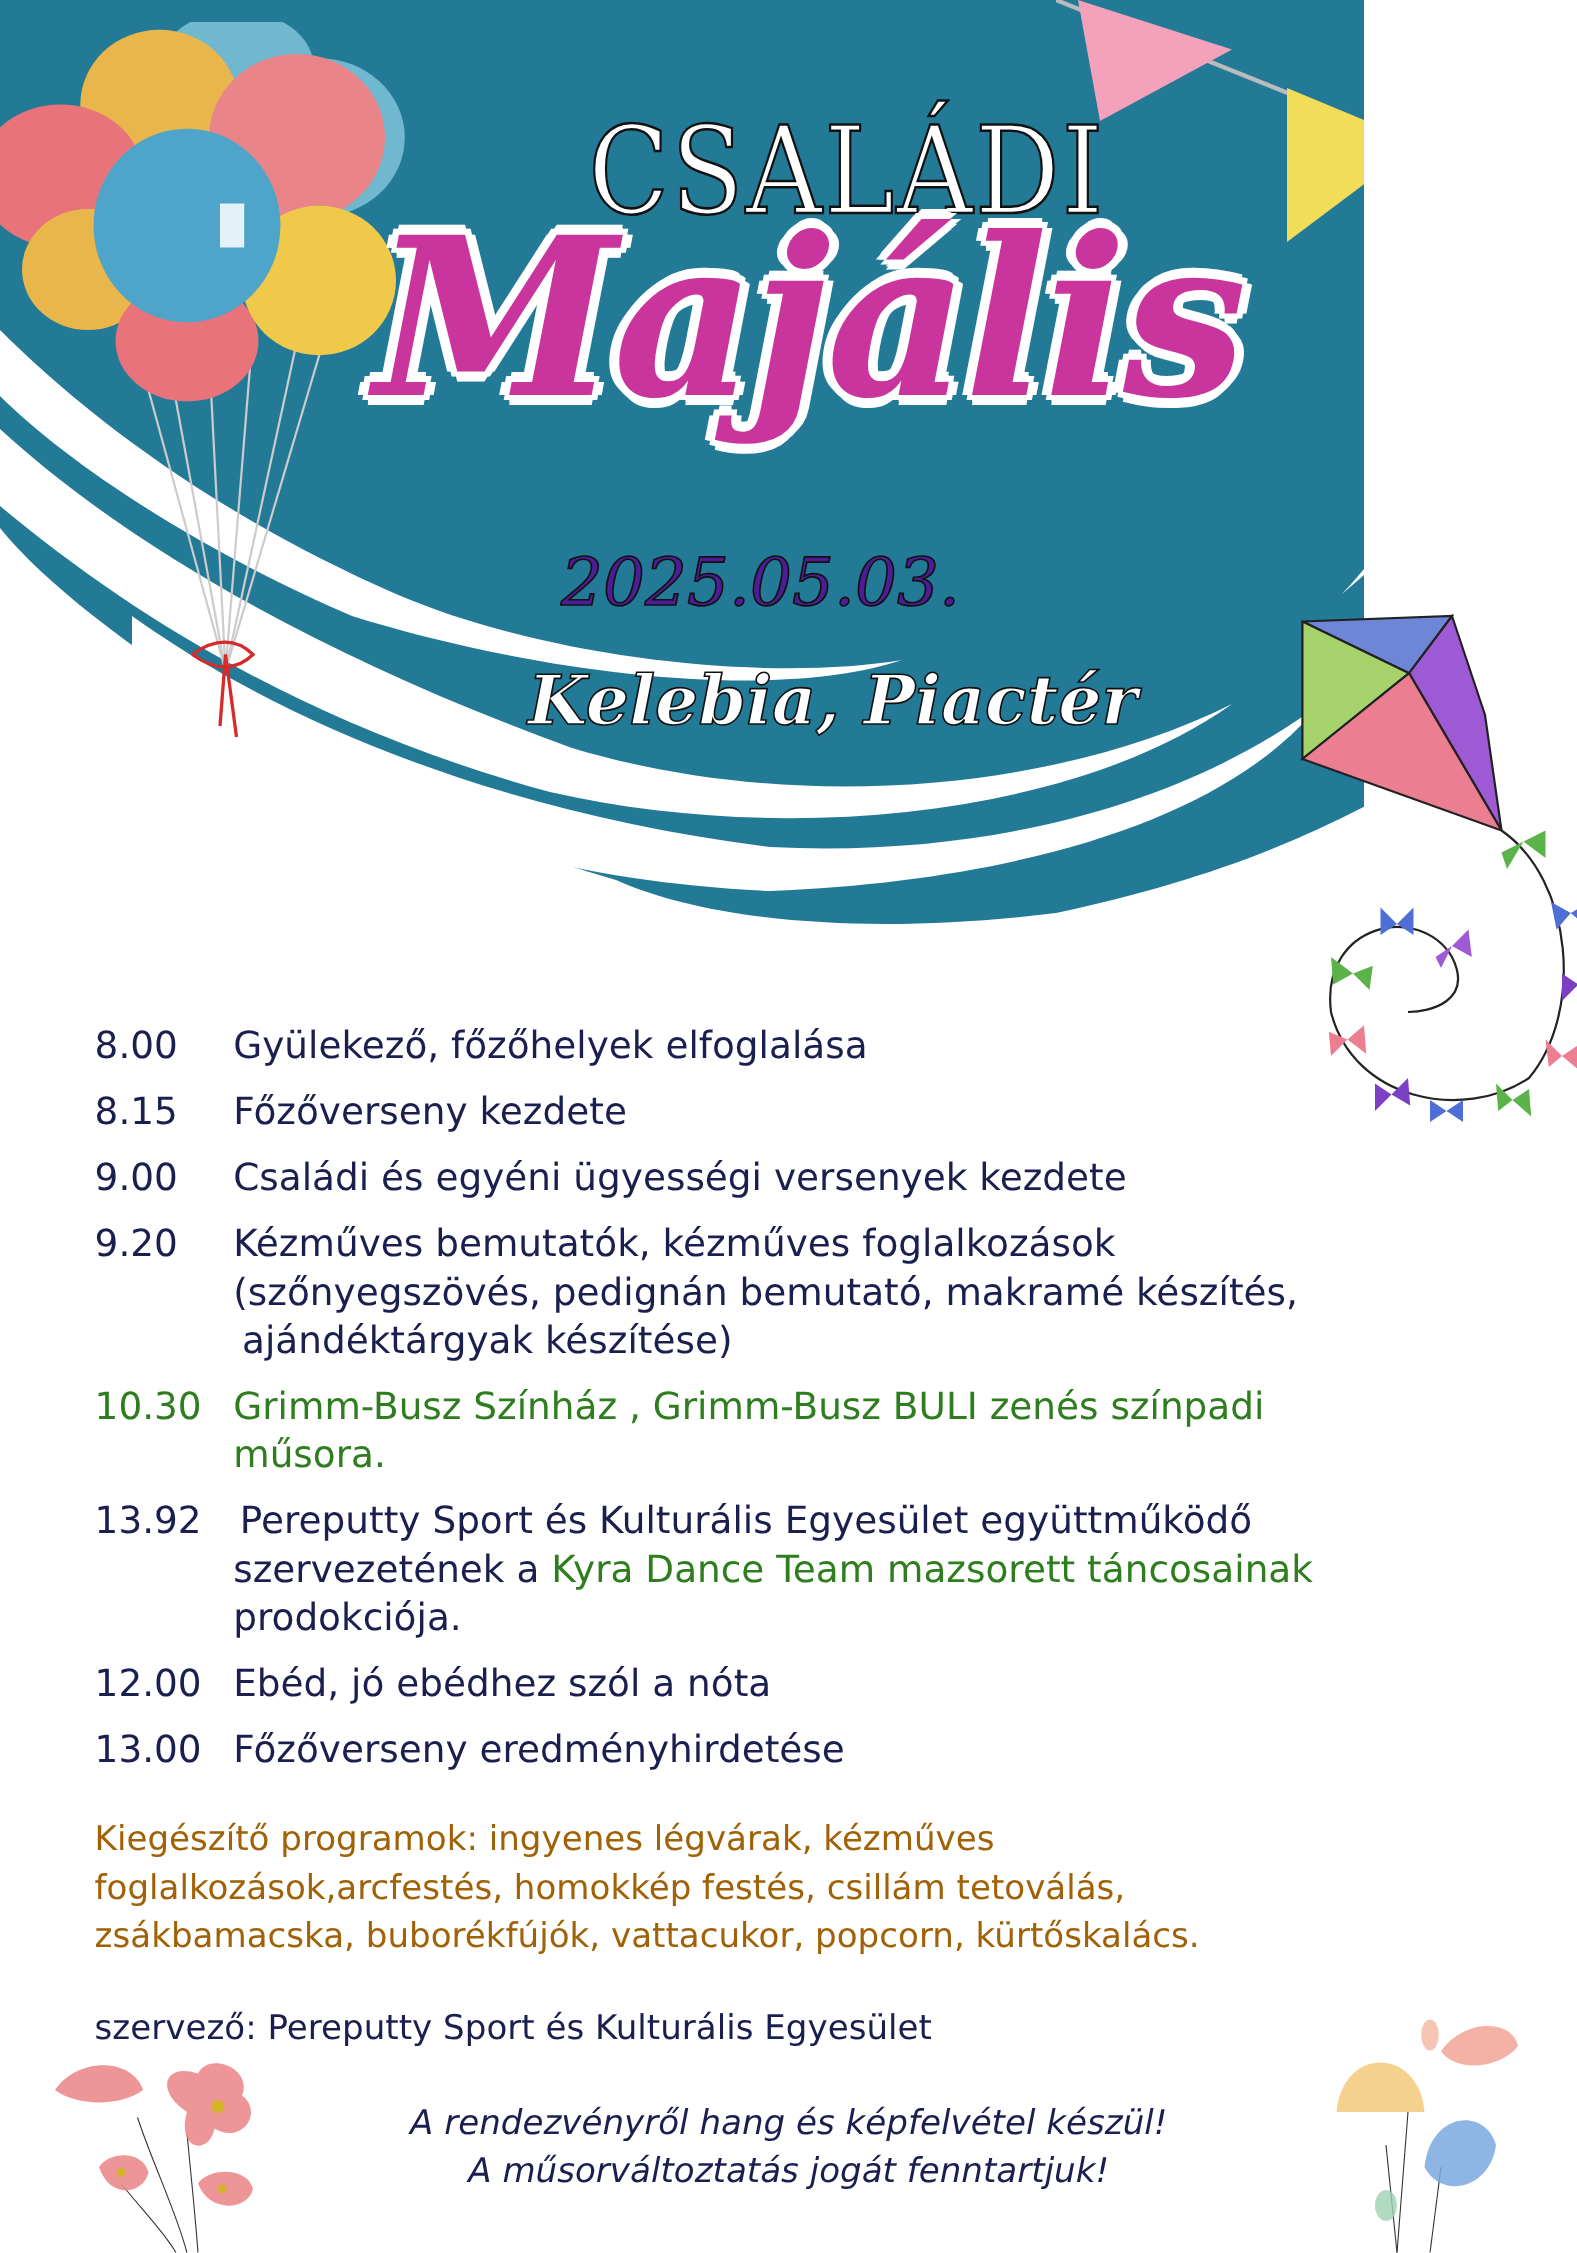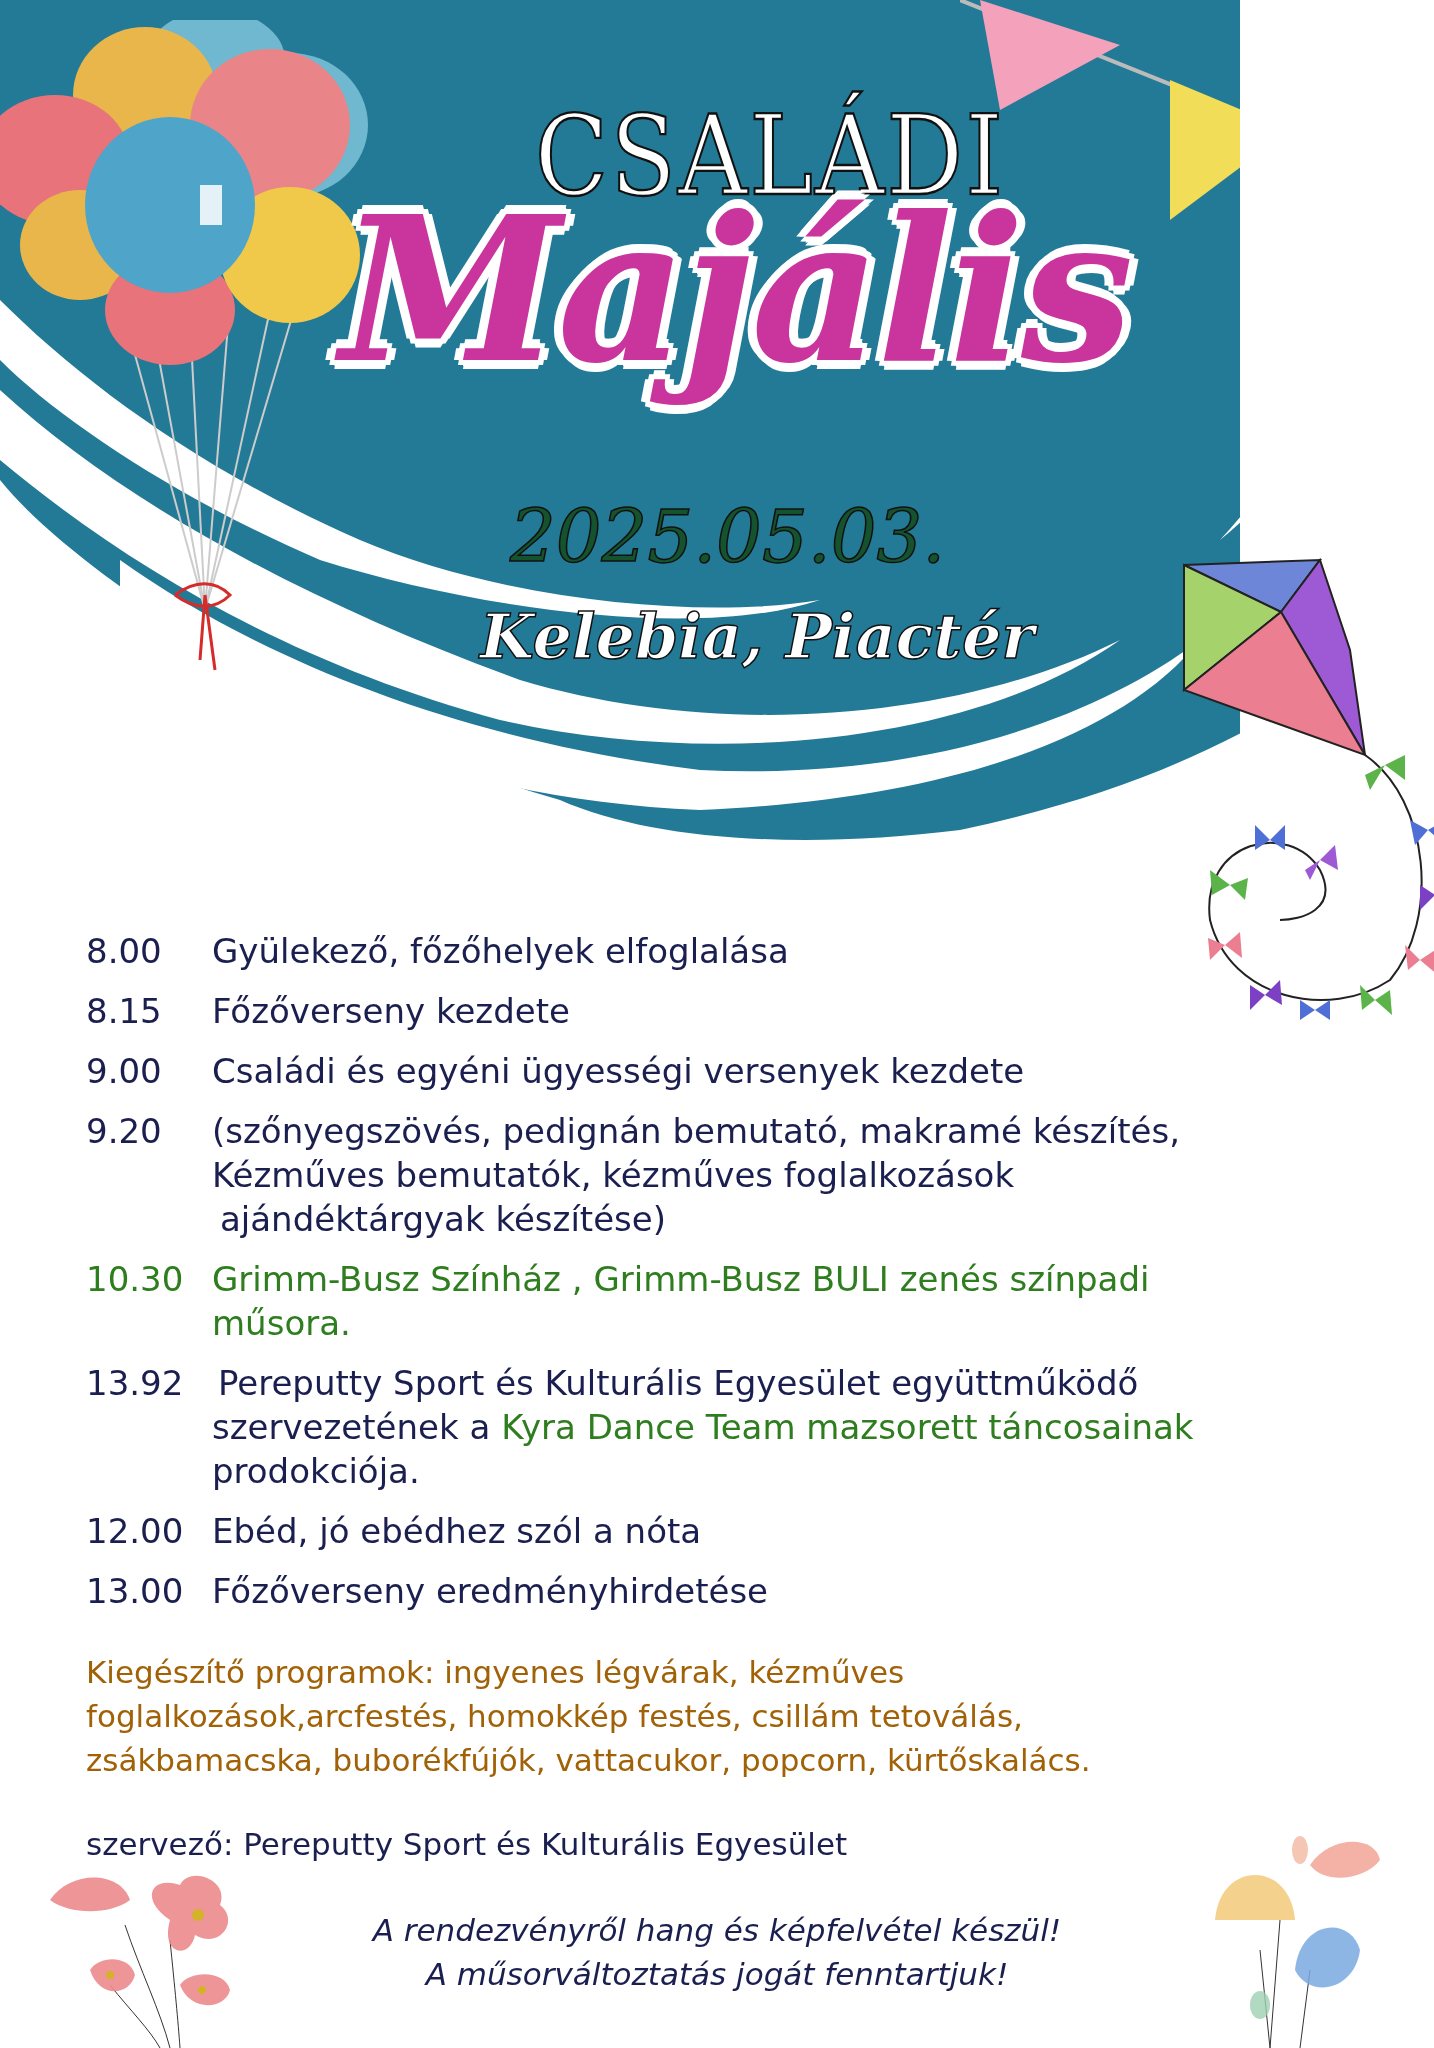--- a/index.html
+++ b/index.html
@@ -11,21 +11,21 @@
 
   .title-top { position:absolute; left:0; width:100%; text-align:center; top:100px;
     font-family:"DejaVu Serif", serif; font-size:96px; color:#ffffff; letter-spacing:2px;
     -webkit-text-stroke:2px #111; padding-left:300px; box-sizing:border-box; transform:scaleY(1.15); }
   .title-main { position:absolute; left:340px; top:190px;
     font-family:"DejaVu Serif", serif; font-style:italic; font-weight:bold; font-size:200px; line-height:1;
     color:#c9359c; -webkit-text-stroke:0; text-shadow:
       0 0 0 #fff, 6px 0 #fff, -6px 0 #fff, 0 6px #fff, 0 -6px #fff, 5px 5px #fff, -5px -5px #fff, 5px -5px #fff, -5px 5px #fff,
       9px 0 #fff, -9px 0 #fff, 0 9px #fff, 0 -9px #fff; letter-spacing:-4px; }
   .date { position:absolute; left:510px; top:495px; font-family:"DejaVu Serif", serif; font-style:italic;
-    font-size:72px; color:#14532d; -webkit-text-stroke:1.5px #111; }
+    font-size:60px; color:#4c1d95; -webkit-text-stroke:1.5px #111; }
   .place { position:absolute; left:480px; top:600px; font-family:"DejaVu Serif", serif; font-style:italic; font-weight:bold;
     font-size:62px; color:#fff;text-align:right; -webkit-text-stroke:1.5px #111; }
 
   
   .schedule { position:absolute; left:86px; top:885px; width:1280px; color:#1a1f4f;
     font-family:"DejaVu Sans", sans-serif; font-size:34px; line-height:44px;margin-top:44px; }
   .row { display:flex; margin-bottom:16px; }
   .row .time { width:126px; flex:none; }
   .row .desc { flex:1; }
   .row.green { color:#2e7d1e; }
@@ -129,22 +129,22 @@
     <span class="time">8.15</span>
     <span class="desc">Főzőverseny kezdete</span>
   </div>
   <div class="row">
     <span class="time">9.00</span>
     <span class="desc">Családi és egyéni ügyességi versenyek kezdete</span>
   </div>
   <div class="row">
     <span class="time">9.20</span>
     <span class="desc">
+      <div>Kézműves bemutatók, kézműves foglalkozások</div>
       <div>(szőnyegszövés, pedignán bemutató, makramé készítés,</div>
-      <div>Kézműves bemutatók, kézműves foglalkozások</div>
       <div style="padding-left:8px">ajándéktárgyak készítése)</div>
     </span>
   </div>
   <div class="row green">
     <span class="time">10.30</span>
     <span class="desc">
       <div>Grimm-Busz Színház , Grimm-Busz BULI zenés színpadi</div>
       <div>műsora.</div>
     </span>
   </div>

